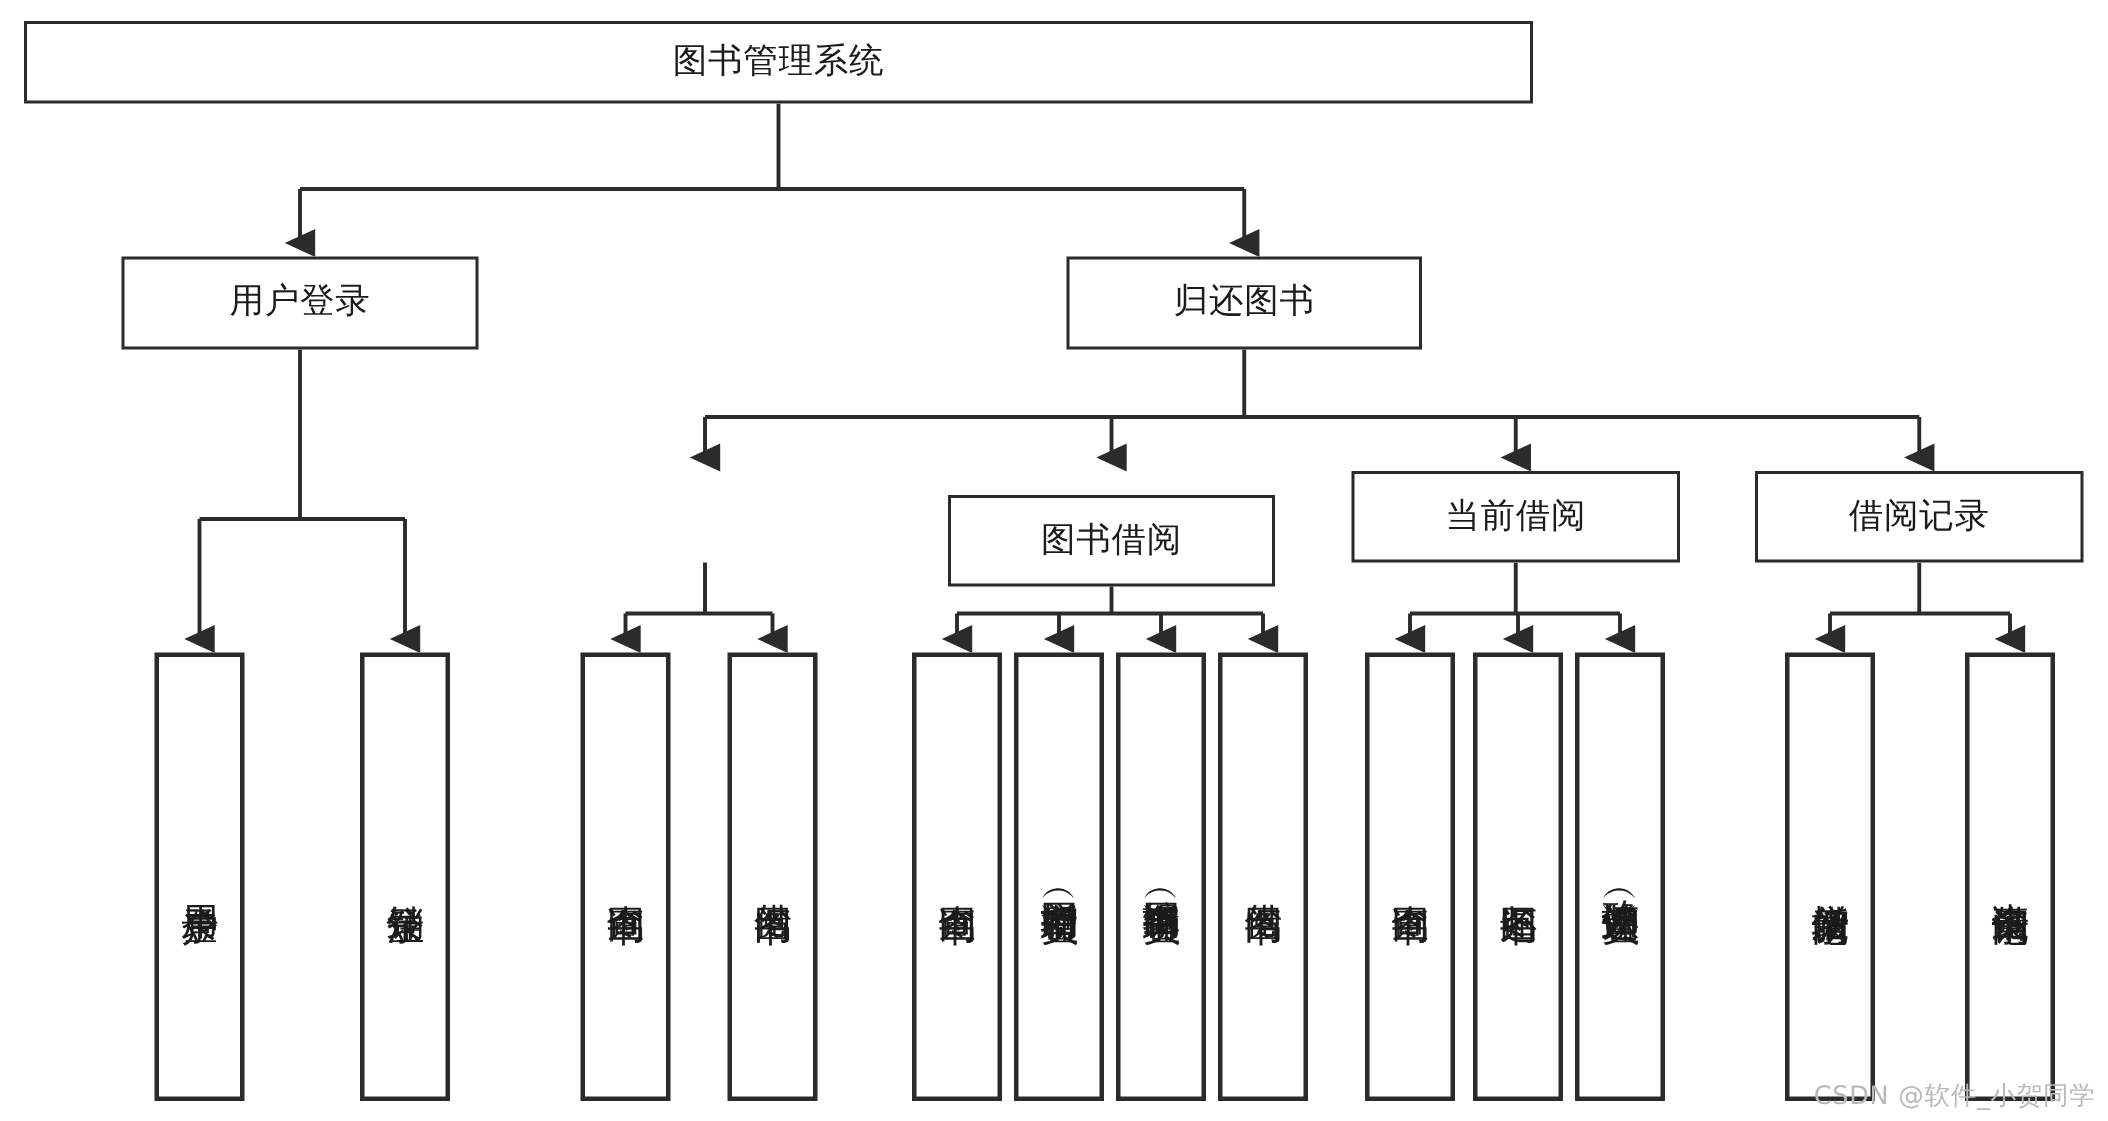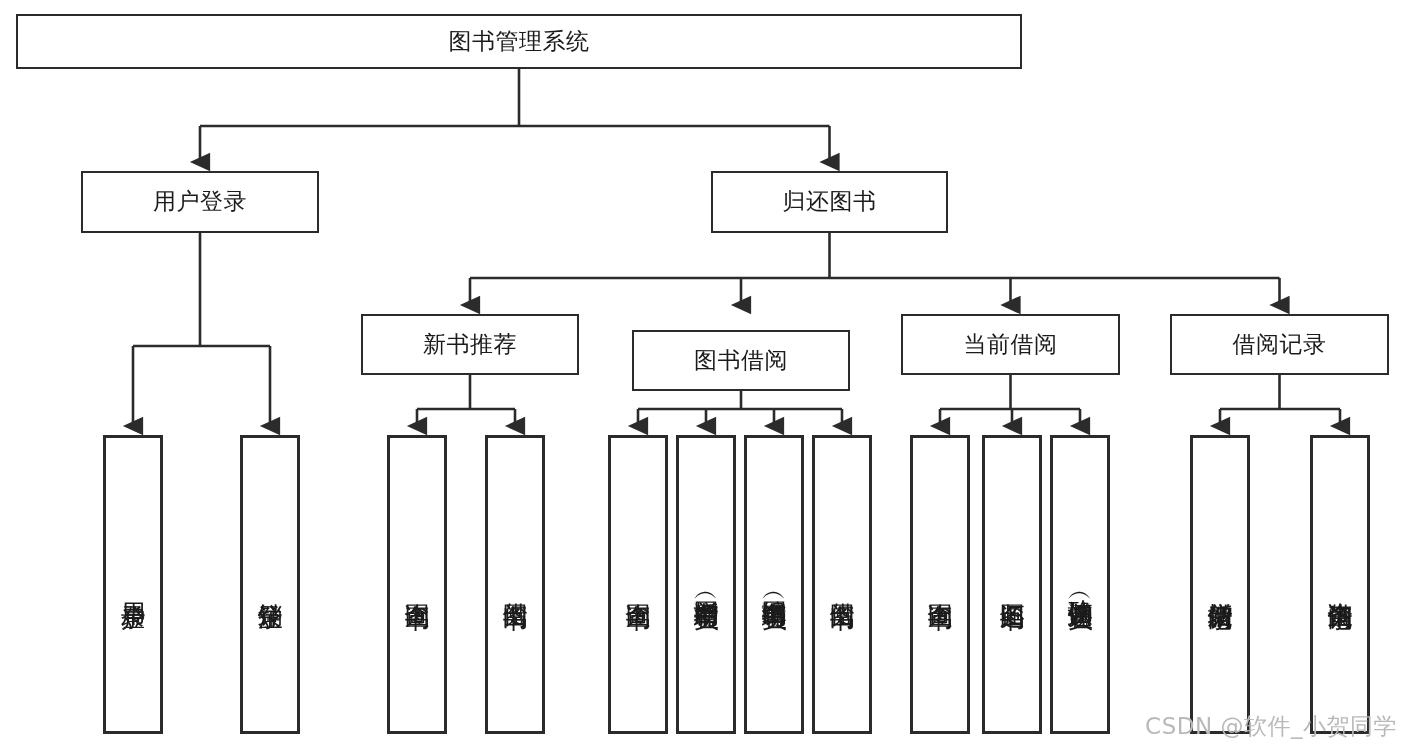--- a/index.html
+++ b/index.html
@@ -60,21 +60,21 @@
     white-space: nowrap;
   }
   .node-label {
     display: block;
     text-align: center;
   }
   #watermark {
     position: absolute;
     right: 8px;
     bottom: 5px;
-    font-size: 23px;
+    font-size: 17px;
     color: #b9b9b9;
     white-space: nowrap;
     letter-spacing: 0.5px;
   }
 </style>
 </head>
 <body>
 
 <div id="diagram-root">
 
@@ -125,23 +125,20 @@
     <span class="node-label">图书管理系统</span>
   </div>
 
   <div class="node node-h" style="left: 81px; top: 171px; width: 238px; height: 62px;">
     <span class="node-label">用户登录</span>
   </div>
   <div class="node node-h" style="left: 711px; top: 171px; width: 237px; height: 62px;">
     <span class="node-label">归还图书</span>
   </div>
 
-  <div class="node node-h" style="left: 361px; top: 314px; width: 218px; height: 61px;">
-    <span class="node-label">新书推荐</span>
-  </div>
   <div class="node node-h" style="left: 632px; top: 314px; width: 218px; height: 61px; margin-top: 16px;">
     <span class="node-label">图书借阅</span>
   </div>
   <div class="node node-h" style="left: 1170px; top: 314px; width: 219px; height: 61px;">
     <span class="node-label">借阅记录</span>
   </div>
   <div class="node node-h" style="left: 901px; top: 314px; width: 219px; height: 61px;">
     <span class="node-label">当前借阅</span>
   </div>
 

